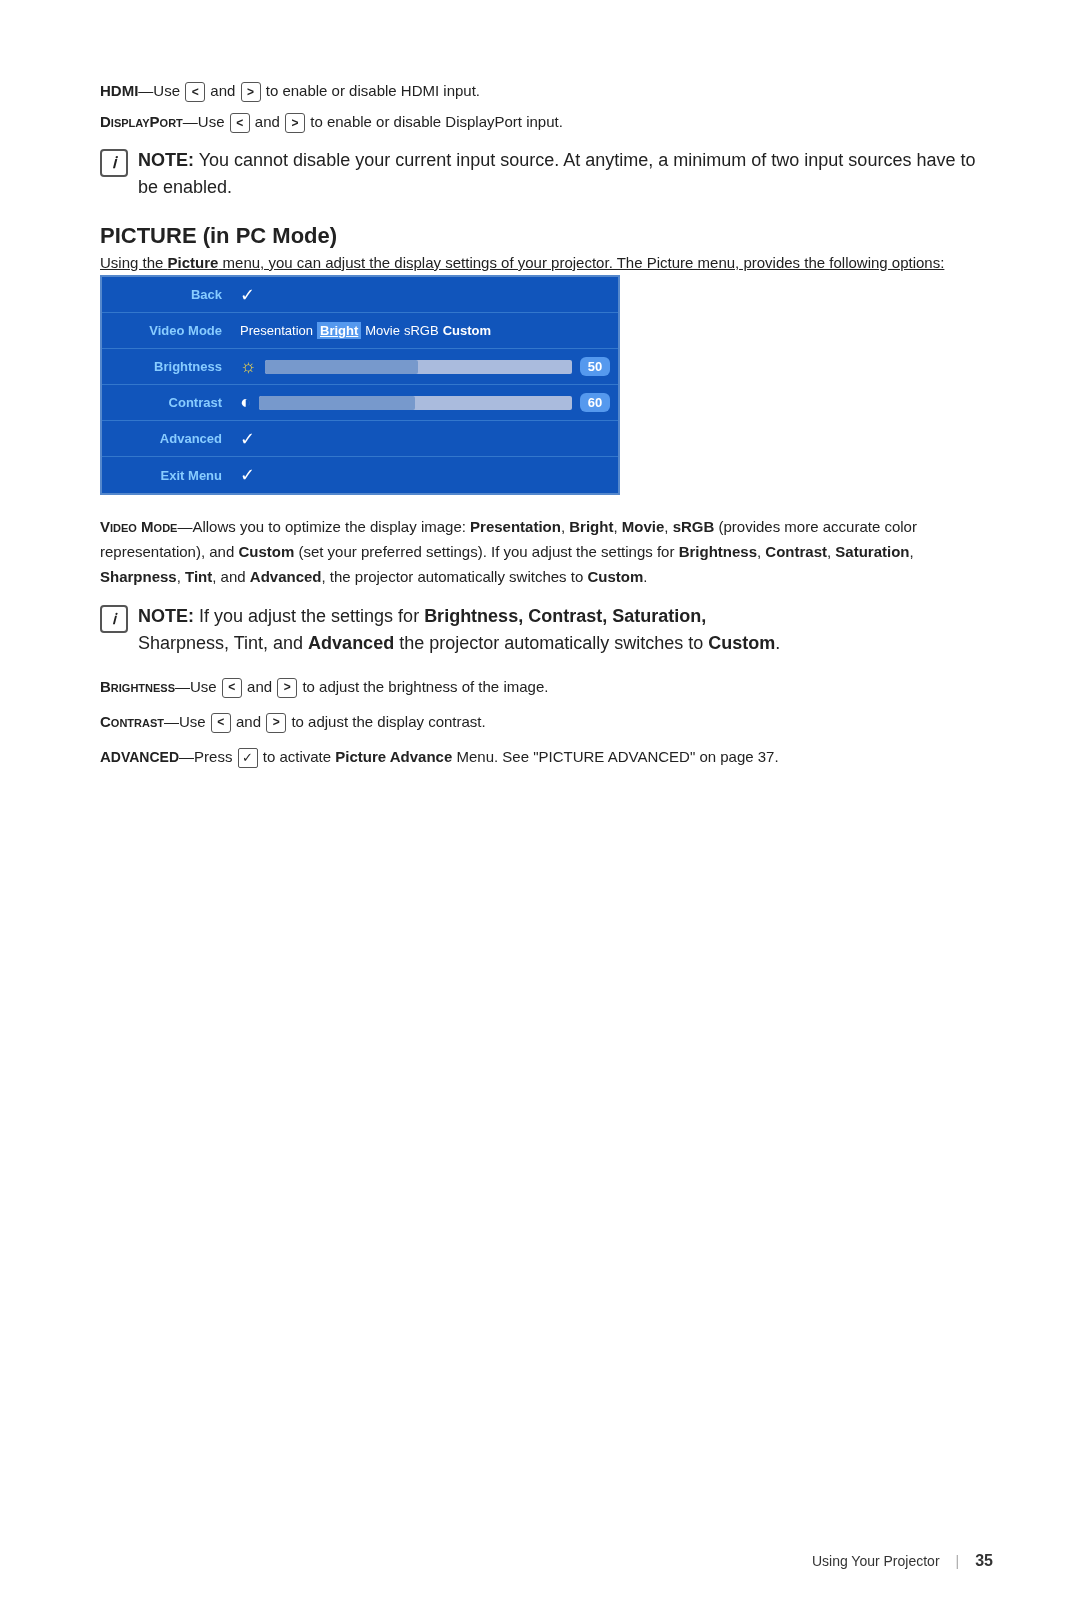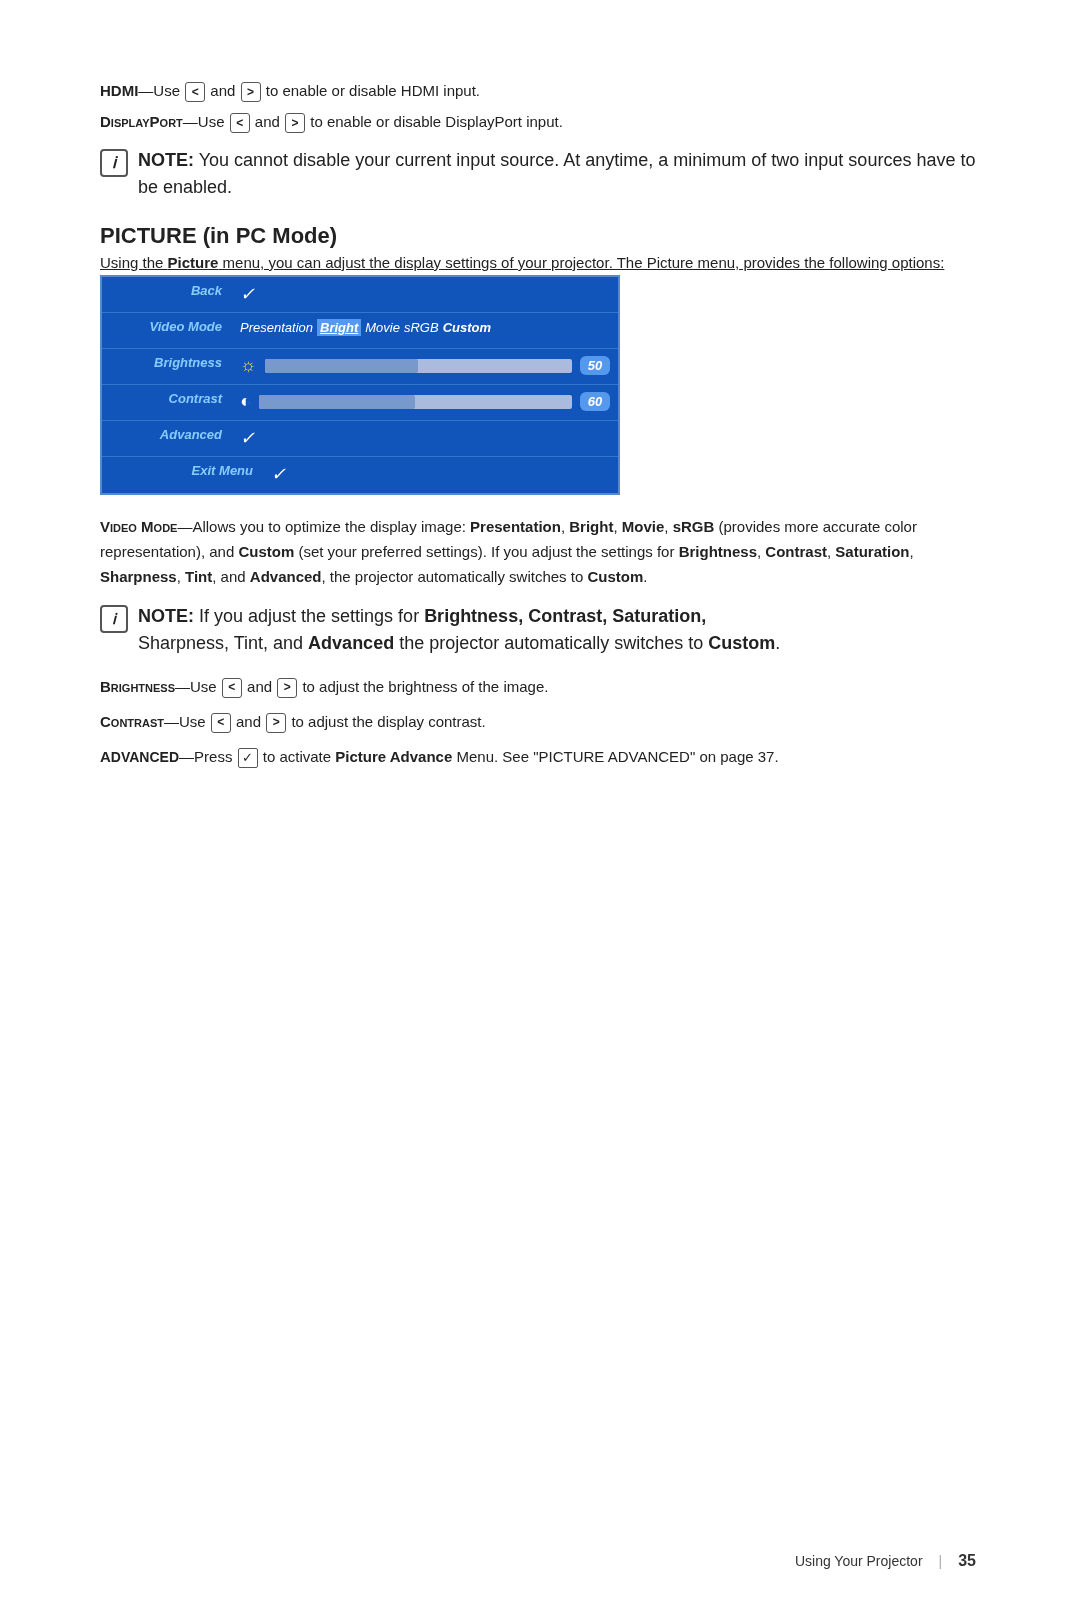--- a/index.html
+++ b/index.html
@@ -97,29 +97,27 @@
       border: 2px solid #5588cc;
       background: #1155bb;
       color: #fff;
       width: 520px;
       margin-bottom: 20px;
       font-size: 14px;
     }
 
     .menu-row {
       display: flex;
-      align-items: flex-start;
+      align-items: center;
       border-bottom: 1px solid #3377cc;
       min-height: 36px;
-      font-style: italic;
     }
 
     .menu-row:last-child {
       border-bottom: none;
-      padding-left: 31px;
     }
 
     .menu-label {
       text-align: right;
       width: 130px;
       padding: 6px 10px 6px 6px;
       font-weight: bold;
       color: #88ccff;
       font-size: 13px;
       flex-shrink: 0;
@@ -222,21 +220,21 @@
       border: 1.5px solid #555;
       border-radius: 2px;
       font-size: 13px;
       vertical-align: middle;
       margin: 0 1px;
     }
 
     .page-footer {
       position: absolute;
       bottom: 50px;
-      right: 104px;
+      right: 87px;
       font-size: 14px;
       color: #333;
       display: flex;
       align-items: center;
       gap: 16px;
     }
 
     .page-number {
       font-weight: bold;
       font-size: 16px;

